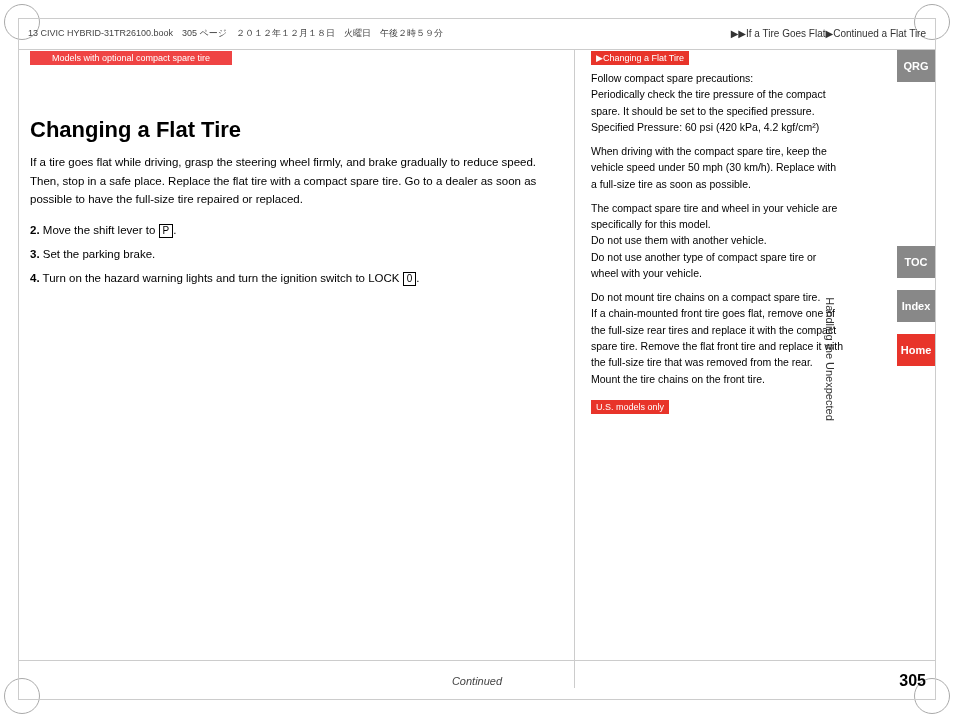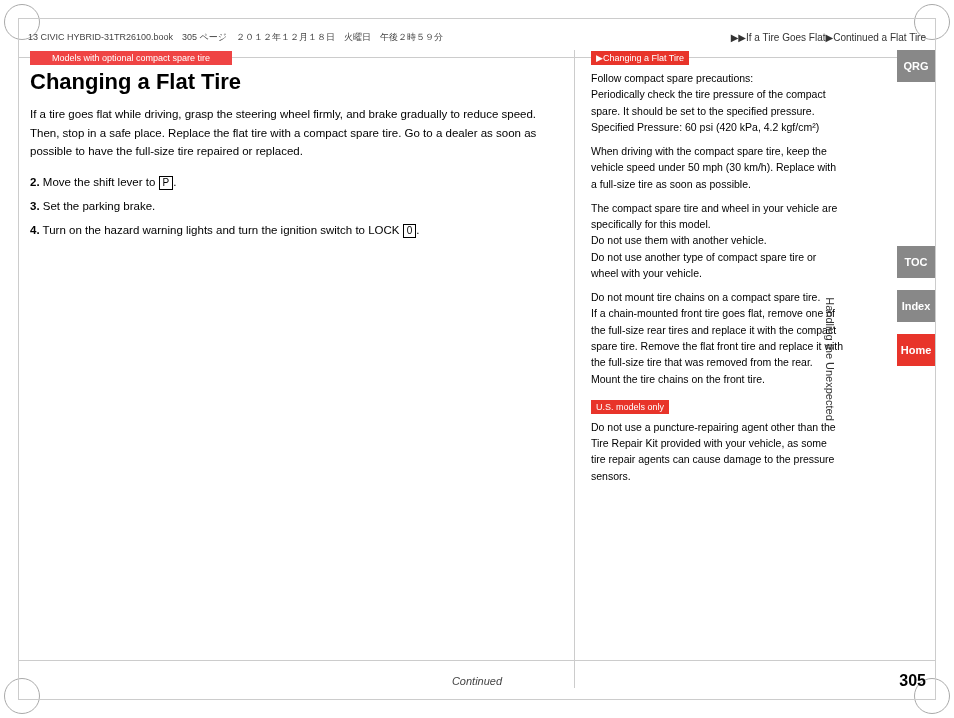--- a/index.html
+++ b/index.html
@@ -23,21 +23,21 @@
       bottom: 18px;
       border: 1px solid #ccc;
     }
 
     
     .header {
       position: absolute;
       top: 18px;
       left: 18px;
       right: 18px;
-      height: 40px;
+      height: 32px;
       border-bottom: 1px solid #ccc;
       display: flex;
       align-items: center;
       justify-content: space-between;
       padding: 0 10px;
     }
 
     .header-left {
       font-size: 9px;
       color: #444;
@@ -87,20 +87,21 @@
       display: inline-block;
       margin-bottom: 4px;
     }
 
     
     .section-title {
       font-size: 22px;
       font-weight: bold;
       margin-bottom: 10px;
       line-height: 1.2;
+      margin-top: 48px;
     }
 
     
     .intro-text {
       font-size: 11.5px;
       line-height: 1.6;
       margin-bottom: 12px;
     }
 
     
@@ -260,21 +261,20 @@
       <div class="note-text">
         <p>Follow compact spare precautions:<br>Periodically check the tire pressure of the compact spare. It should be set to the specified pressure.<br>Specified Pressure: 60 psi (420 kPa, 4.2 kgf/cm²)</p>
         <p>When driving with the compact spare tire, keep the vehicle speed under 50 mph (30 km/h). Replace with a full-size tire as soon as possible.</p>
         <p>The compact spare tire and wheel in your vehicle are specifically for this model.<br>Do not use them with another vehicle.<br>Do not use another type of compact spare tire or wheel with your vehicle.</p>
         <p>Do not mount tire chains on a compact spare tire.<br>If a chain-mounted front tire goes flat, remove one of the full-size rear tires and replace it with the compact spare tire. Remove the flat front tire and replace it with the full-size tire that was removed from the rear.<br>Mount the tire chains on the front tire.</p>
       </div>
     </div>
 
     <div class="note-section">
       <div class="note-header">U.S. models only</div>
-      <div class="note-text">Do not use a puncture-repairing agent other than the Tire Repair Kit provided with your vehicle, as some tire repair agents can cause damage to the pressure sensors.</div>
     </div>
   </div>
 </div>
 
 <div style="position:absolute; right:62px; top:50%; transform:translateY(-50%) rotate(90deg); font-size:11px; color:#333; white-space:nowrap; transform-origin:center center;">Handling the Unexpected</div>
 
 <div class="sidebar-nav">
   <div class="nav-btn nav-btn-qrg">QRG</div>
   <div style="height:160px;"></div>
   <div class="nav-btn nav-btn-toc">TOC</div>

